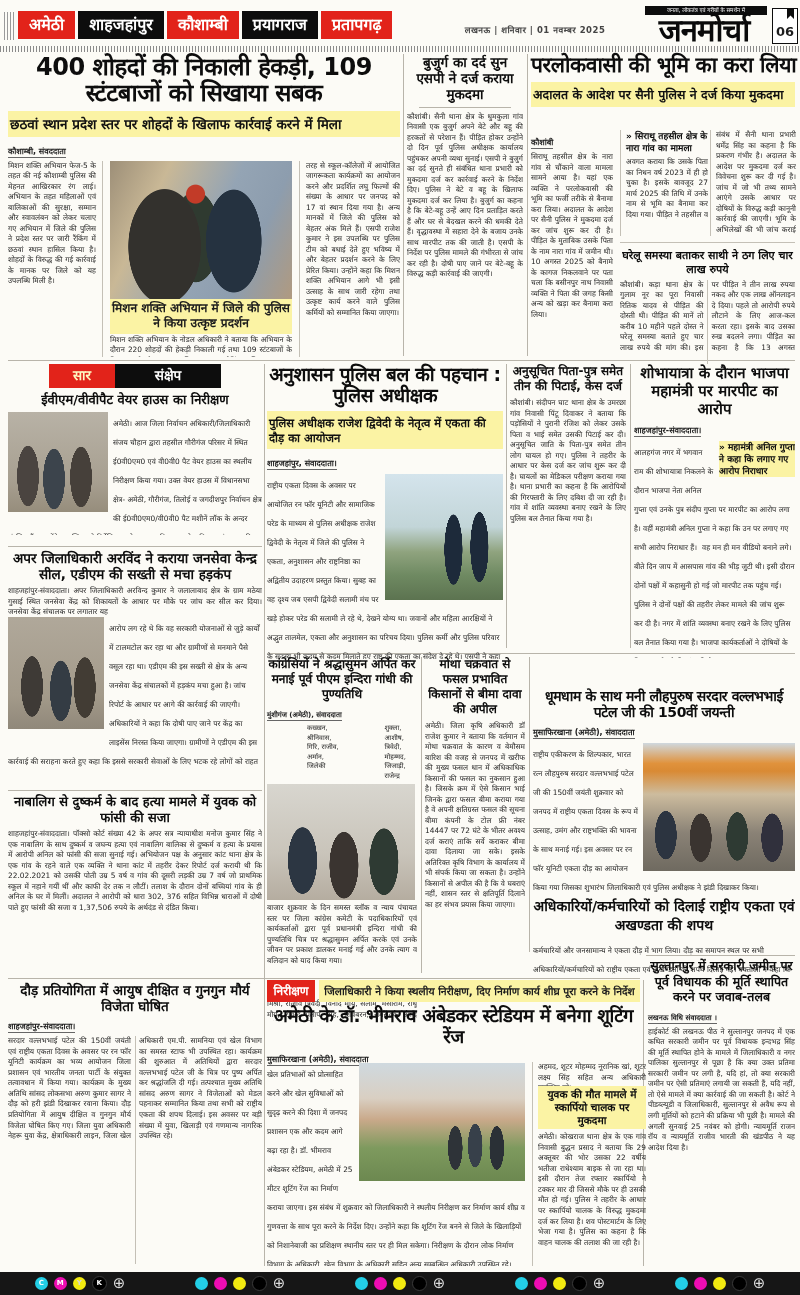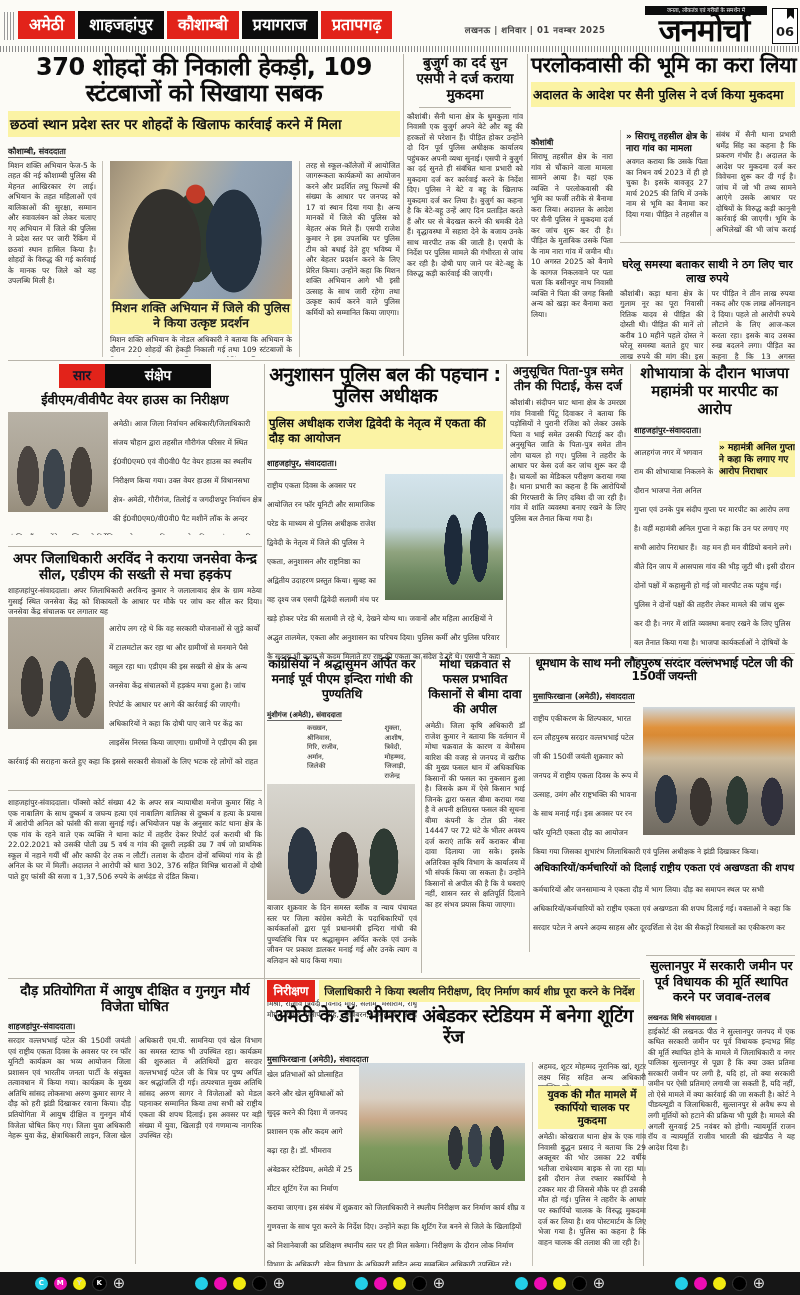--- a/index.html
+++ b/index.html
@@ -71,21 +71,21 @@
     linear-gradient(180deg,#b8b2a6,#a79f90 70%,#968d7c);}
   .ph-seal2{background:
     radial-gradient(18px 50px at 25% 62%,#3e3a36 60%,transparent 61%),
     radial-gradient(18px 50px at 55% 66%,#343c44 60%,transparent 61%),
     radial-gradient(18px 50px at 80% 63%,#423c34 60%,transparent 61%),
     linear-gradient(180deg,#b0a89a,#a39a8a 70%,#90887a);}
   .fl{float:left;margin:1px 5px 2px 0;}
   .fr{float:right;margin:1px 0 2px 5px;}
   
   .saarbox{display:flex;justify-content:center;}
-  .saarbox .s1{background:#e2231a;color:#0f172a;font-size:13.5px;font-weight:800;line-height:23px;width:46px;text-align:center;}
+  .saarbox .s1{background:#e2231a;color:#fef9c3;font-size:13.5px;font-weight:800;line-height:23px;width:66px;text-align:center;}
   .saarbox .s2{background:#0d0d0d;color:#fff;font-size:13.5px;font-weight:800;line-height:23px;width:106px;text-align:center;}
   .tagred{background:#e2231a;color:#fff;font-size:12px;font-weight:800;line-height:22px;text-align:center;width:48px;flex:none;}
   .strip{font-size:10.5px;font-weight:800;line-height:22px;text-align:center;flex:1;overflow:hidden;white-space:nowrap;}
   
   .printbar{background:#161616;display:flex;align-items:center;justify-content:space-around;}
   .pgroup{display:flex;align-items:center;gap:6px;}
   .dot{width:13px;height:13px;border-radius:50%;font-size:7px;font-weight:700;color:#fff;
        text-align:center;line-height:13px;}
   .d-c{background:#23cfe6;} .d-m{background:#ee0cb2;} .d-y{background:#f2ea10;color:#d8d8d8;}
   .d-k{background:#000;border:1px solid #3a3a3a;}
@@ -122,21 +122,21 @@
   <div class="hline" style="left:267px;top:653px;width:528px;"></div>
   <div class="vline" style="left:421px;top:657px;height:316px;"></div>
   <div class="vline" style="left:529px;top:657px;height:295px;"></div>
   <div class="hline" style="left:8px;top:978px;width:632px;"></div>
   <div class="hline" style="left:646px;top:955px;width:149px;"></div>
   <div class="vline" style="left:643px;top:980px;height:286px;"></div>
   <div class="hline" style="left:8px;top:546px;width:254px;"></div>
   <div class="hline" style="left:8px;top:790px;width:254px;"></div>
 
   <div class="abs" style="left:8px;top:54px;width:392px;height:302px;">
-    <div class="h-xl">370 शोहदों की निकाली हेकड़ी, 109 स्टंटबाजों को सिखाया सबक</div>
+    <div class="h-xl">400 शोहदों की निकाली हेकड़ी, 109 स्टंटबाजों को सिखाया सबक</div>
     <div class="subbar yellow">छठवां स्थान प्रदेश स्तर पर शोहदों के खिलाफ कार्रवाई करने में मिला</div>
     <div><span class="byline">कौशाम्बी, संवददाता</span></div>
     <div style="display:flex;gap:7px;height:196px;overflow:hidden;">
       <div class="body" style="width:88px;flex:none;border-right:1px solid #c4c0b6;padding-right:6px;">मिशन शक्ति अभियान फेज-5 के तहत की नई कौशाम्बी पुलिस की मेहनत आखिरकार रंग लाई। अभियान के तहत महिलाओं एवं बालिकाओं की सुरक्षा, सम्मान और स्वावलंबन को लेकर चलाए गए अभियान में जिले की पुलिस ने प्रदेश स्तर पर जारी रैंकिंग में छठवां स्थान हासिल किया है। शोहदों के विरुद्ध की गई कार्रवाई के मानक पर जिले को यह उपलब्धि मिली है।</div>
       <div style="width:182px;flex:none;">
         <div class="ph ph-street" style="width:182px;height:138px;"></div>
         <div class="caption yellow">मिशन शक्ति अभियान में जिले की पुलिस ने किया उत्कृष्ट प्रदर्शन</div>
         <div class="body" style="height:36px;margin-top:1px;">मिशन शक्ति अभियान के नोडल अधिकारी ने बताया कि अभियान के दौरान 220 शोहदों की हेकड़ी निकाली गई तथा 109 स्टंटबाजों के विरुद्ध कार्रवाई कर सबक सिखाया गया। चेकिंग अभियान लगातार जारी रहेगा।</div>
       </div>
       <div class="body" style="flex:1;border-left:1px solid #c4c0b6;padding-left:6px;">तरह से स्कूल-कॉलेजों में आयोजित जागरूकता कार्यक्रमों का आयोजन करने और प्रदर्शित लघु फिल्मों की संख्या के आधार पर जनपद को 17 वां स्थान दिया गया है। अन्य मानकों में जिले की पुलिस को बेहतर अंक मिले हैं। एसपी राजेश कुमार ने इस उपलब्धि पर पुलिस टीम को बधाई देते हुए भविष्य में और बेहतर प्रदर्शन करने के लिए प्रेरित किया। उन्होंने कहा कि मिशन शक्ति अभियान आगे भी इसी उत्साह के साथ जारी रहेगा तथा उत्कृष्ट कार्य करने वाले पुलिस कर्मियों को सम्मानित किया जाएगा।</div>
@@ -157,21 +157,21 @@
       <div class="body" style="height:200px;">सिराथू तहसील क्षेत्र के नारा गांव से चौंकाने वाला मामला सामने आया है। यहां एक व्यक्ति ने परलोकवासी की भूमि का फर्जी तरीके से बैनामा करा लिया। अदालत के आदेश पर सैनी पुलिस ने मुकदमा दर्ज कर जांच शुरू कर दी है। पीड़ित के मुताबिक उसके पिता के नाम नारा गांव में जमीन थी। 10 अगस्त 2025 को बैनामे के कागज निकलवाने पर पता चला कि बसीनपुर नाथ निवासी व्यक्ति ने पिता की जगह किसी अन्य को खड़ा कर बैनामा करा लिया।</div>
     </div>
     <div class="abs" style="left:89px;top:76px;width:82px;height:106px;border-left:1px solid #c4c0b6;padding-left:5px;">
       <div class="pullq">» सिराथू तहसील क्षेत्र के नारा गांव का मामला</div>
       <div class="body" style="height:62px;margin-top:3px;">अवगत कराया कि उसके पिता का निधन वर्ष 2023 में ही हो चुका है। इसके बावजूद 27 मार्च 2025 की तिथि में उनके नाम से भूमि का बैनामा कर दिया गया। पीड़ित ने तहसील व पुलिस अधिकारियों से शिकायत की लेकिन सुनवाई नहीं हुई। अंत में उसने अदालत की शरण ली।</div>
     </div>
     <div class="abs" style="left:179px;top:76px;width:80px;height:106px;border-left:1px solid #c4c0b6;padding-left:5px;">
       <div class="body" style="height:104px;">संबंध में सैनी थाना प्रभारी धर्मेंद्र सिंह का कहना है कि प्रकरण गंभीर है। अदालत के आदेश पर मुकदमा दर्ज कर विवेचना शुरू कर दी गई है। जांच में जो भी तथ्य सामने आएंगे उसके आधार पर दोषियों के विरुद्ध कड़ी कानूनी कार्रवाई की जाएगी। भूमि के अभिलेखों की भी जांच कराई जा रही है।</div>
     </div>
 
-    <div class="abs" style="left:89px;top:188px;width:175px;height:114px;border-top:1px solid #c4c0b6;padding-top:15px;">
+    <div class="abs" style="left:89px;top:188px;width:175px;height:114px;border-top:1px solid #c4c0b6;padding-top:6px;">
       <div class="h-sm" style="font-size:11px;">घरेलू समस्या बताकर साथी ने ठग लिए चार लाख रुपये</div>
       <div class="body cols2" style="height:84px;margin-top:3px;">कौशांबी। कड़ा थाना क्षेत्र के गुलाम नूर का पूरा निवासी रितिक यादव से पीड़ित की दोस्ती थी। पीड़ित की मानें तो करीब 10 महीने पहले दोस्त ने घरेलू समस्या बताते हुए चार लाख रुपये की मांग की। इस पर पीड़ित ने तीन लाख रुपया नकद और एक लाख ऑनलाइन दे दिया। पहले तो आरोपी रुपये लौटाने के लिए आज-कल करता रहा। इसके बाद उसका रुख बदलने लगा। पीड़ित का कहना है कि 13 अगस्त 2025 को तकादा करने पर जान से मारने की धमकी दी गई। पीड़ित ने पुलिस से शिकायत कर कार्रवाई की मांग की है।</div>
     </div>
   </div>
 
   <div class="abs saarbox" style="left:8px;top:364px;width:254px;height:24px;">
     <span class="s1">सार</span>
     <span class="s2">संक्षेप</span>
   </div>
 
@@ -188,20 +188,21 @@
     <div class="h-md">अपर जिलाधिकारी अरविंद ने कराया जनसेवा केन्द्र सील, एडीएम की सख्ती से मचा हड़कंप</div>
     <div class="body" style="margin-top:4px;height:30px;">शाहजहांपुर-संवाददाता। अपर जिलाधिकारी अरविन्द कुमार ने जलालाबाद क्षेत्र के ग्राम मठेया गुसाई स्थित जनसेवा केंद्र को शिकायतों के आधार पर मौके पर जांच कर सील कर दिया। जनसेवा केंद्र संचालक पर लगातार यह</div>
     <div style="overflow:hidden;height:160px;">
       <div class="ph ph-seal2 fl" style="width:96px;height:112px;"></div>
       <span class="body">आरोप लग रहे थे कि वह सरकारी योजनाओं से जुड़े कार्यों में टालमटोल कर रहा था और ग्रामीणों से मनमाने पैसे वसूल रहा था। एडीएम की इस सख्ती से क्षेत्र के अन्य जनसेवा केंद्र संचालकों में हड़कंप मचा हुआ है। जांच रिपोर्ट के आधार पर आगे की कार्रवाई की जाएगी।</span>
       <span class="body">अधिकारियों ने कहा कि दोषी पाए जाने पर केंद्र का लाइसेंस निरस्त किया जाएगा। ग्रामीणों ने एडीएम की इस कार्रवाई की सराहना करते हुए कहा कि इससे सरकारी सेवाओं के लिए भटक रहे लोगों को राहत मिलेगी।</span>
     </div>
   </div>
 
   <div class="abs" style="left:8px;top:794px;width:254px;height:178px;">
+    <div class="h-md" style="font-size:13px;">नाबालिग से दुष्कर्म के बाद हत्या मामले में युवक को फांसी की सजा</div>
     <div class="body" style="margin-top:4px;height:138px;">शाहजहांपुर-संवाददाता। पॉक्सो कोर्ट संख्या 42 के अपर सत्र न्यायाधीश मनोज कुमार सिंह ने एक नाबालिग के साथ दुष्कर्म व जघन्य हत्या एवं नाबालिग बालिका से दुष्कर्म व हत्या के प्रयास में आरोपी अनिल को फांसी की सजा सुनाई गई। अभियोजन पक्ष के अनुसार कांट थाना क्षेत्र के एक गांव के रहने वाले एक व्यक्ति ने थाना कांट में तहरीर देकर रिपोर्ट दर्ज करायी थी कि 22.02.2021 को उसकी पोती उम्र 5 वर्ष व गांव की दूसरी लड़की उम्र 7 वर्ष जो प्राथमिक स्कूल में नहाने गयीं थीं और काफी देर तक न लौटीं। तलाश के दौरान दोनों बच्चियां गांव के ही अनिल के घर में मिलीं। अदालत ने आरोपी को धारा 302, 376 सहित विभिन्न धाराओं में दोषी पाते हुए फांसी की सजा व 1,37,506 रुपये के अर्थदंड से दंडित किया।</div>
   </div>
 
   <div class="abs" style="left:8px;top:982px;width:254px;height:284px;">
     <div class="h-md">दौड़ प्रतियोगिता में आयुष दीक्षित व गुनगुन मौर्य विजेता घोषित</div>
     <div><span class="byline">शाहजहांपुर-संवाददाता।</span></div>
     <div class="body cols2" style="height:228px;">सरदार वल्लभभाई पटेल की 150वीं जयंती एवं राष्ट्रीय एकता दिवस के अवसर पर रन फॉर यूनिटी कार्यक्रम का भव्य आयोजन जिला प्रशासन एवं भारतीय जनता पार्टी के संयुक्त तत्वावधान में किया गया। कार्यक्रम के मुख्य अतिथि सांसद लोकसभा अरुण कुमार सागर ने दौड़ को हरी झंडी दिखाकर रवाना किया। दौड़ प्रतियोगिता में आयुष दीक्षित व गुनगुन मौर्य विजेता घोषित किए गए। जिला युवा अधिकारी नेहरू युवा केंद्र, क्षेत्राधिकारी लाइन, जिला खेल अधिकारी एम.पी. सामनिया एवं खेल विभाग का समस्त स्टाफ भी उपस्थित रहा। कार्यक्रम की शुरुआत में अतिथियों द्वारा सरदार वल्लभभाई पटेल जी के चित्र पर पुष्प अर्पित कर श्रद्धांजलि दी गई। तत्पश्चात मुख्य अतिथि सांसद अरुण सागर ने विजेताओं को मेडल पहनाकर सम्मानित किया तथा सभी को राष्ट्रीय एकता की शपथ दिलाई। इस अवसर पर बड़ी संख्या में युवा, खिलाड़ी एवं गणमान्य नागरिक उपस्थित रहे।</div>
   </div>
 
   <div class="abs" style="left:267px;top:364px;width:236px;height:284px;">
@@ -240,26 +241,26 @@
     <div class="body" style="height:96px;">बाजार शुक्रवार के दिन समस्त ब्लॉक व न्याय पंचायत स्तर पर जिला कांग्रेस कमेटी के पदाधिकारियों एवं कार्यकर्ताओं द्वारा पूर्व प्रधानमंत्री इन्दिरा गांधी की पुण्यतिथि चित्र पर श्रद्धासुमन अर्पित करके एवं उनके जीवन पर प्रकाश डालकर मनाई गई और उनके त्याग व बलिदान को याद किया गया।</div>
     <div class="body" style="height:22px;">मिश्रा, राजीव त्रिवेदी, विनोद मौर्य, सलीम, मंसाराम, राधू मौर्य, रविन्द्र प्रताप सिंह, शिवबरन, रामसेवक आदि कांग्रेसजन उपस्थित रहे।</div>
   </div>
 
   <div class="abs" style="left:425px;top:657px;width:100px;height:316px;">
     <div class="h-sm">मोथा चक्रवात से फसल प्रभावित किसानों से बीमा दावा की अपील</div>
     <div class="body" style="margin-top:4px;height:258px;">अमेठी। जिला कृषि अधिकारी डॉ राजेश कुमार ने बताया कि वर्तमान में मोथा चक्रवात के कारण व बेमौसम बारिश की वजह से जनपद में खरीफ की मुख्य फसल धान में अधिकाधिक किसानों की फसल का नुकसान हुआ है। जिसके क्रम में ऐसे किसान भाई जिनके द्वारा फसल बीमा कराया गया है वे अपनी क्षतिग्रस्त फसल की सूचना बीमा कंपनी के टोल फ्री नंबर 14447 पर 72 घंटे के भीतर अवश्य दर्ज कराएं ताकि सर्वे कराकर बीमा दावा दिलाया जा सके। इसके अतिरिक्त कृषि विभाग के कार्यालय में भी संपर्क किया जा सकता है। उन्होंने किसानों से अपील की है कि वे घबराएं नहीं, शासन स्तर से क्षतिपूर्ति दिलाने का हर संभव प्रयास किया जाएगा।</div>
   </div>
 
   <div class="abs" style="left:533px;top:657px;width:262px;height:295px;">
-    <div class="h-lg" style="font-size:12px;">धूमधाम के साथ मनी लौहपुरुष सरदार वल्लभभाई पटेल जी की 150वीं जयन्ती</div>
+    <div class="h-lg" style="font-size:14px;margin-top:32px;">धूमधाम के साथ मनी लौहपुरुष सरदार वल्लभभाई पटेल जी की 150वीं जयन्ती</div>
     <div><span class="byline">मुसाफिरखाना (अमेठी), संवाददाता</span></div>
     <div style="overflow:hidden;height:236px;">
       <div class="ph ph-crowd fr" style="width:152px;height:128px;"></div>
       <span class="body">राष्ट्रीय एकीकरण के शिल्पकार, भारत रत्न लौहपुरुष सरदार वल्लभभाई पटेल जी की 150वीं जयंती शुक्रवार को जनपद में राष्ट्रीय एकता दिवस के रूप में उत्साह, उमंग और राष्ट्रभक्ति की भावना के साथ मनाई गई। इस अवसर पर रन फॉर यूनिटी एकता दौड़ का आयोजन किया गया जिसका शुभारंभ जिलाधिकारी एवं पुलिस अधीक्षक ने झंडी दिखाकर किया।</span>
-      <div class="pullq" style="text-align:center;margin:3px 0;font-size:10px;">अधिकारियों/कर्मचारियों को दिलाई राष्ट्रीय एकता एवं अखण्डता की शपथ</div>
+      <div class="pullq" style="text-align:center;margin:3px 0;font-size:14px;">अधिकारियों/कर्मचारियों को दिलाई राष्ट्रीय एकता एवं अखण्डता की शपथ</div>
       <span class="body">कर्मचारियों और जनसामान्य ने एकता दौड़ में भाग लिया। दौड़ का समापन स्थल पर सभी अधिकारियों/कर्मचारियों को राष्ट्रीय एकता एवं अखण्डता की शपथ दिलाई गई। वक्ताओं ने कहा कि सरदार पटेल ने अपने अदम्य साहस और दूरदर्शिता से देश की सैकड़ों रियासतों का एकीकरण कर अखंड भारत का निर्माण किया। उनका योगदान अविस्मरणीय है। इस अवसर पर विद्यालयों के बच्चों द्वारा सांस्कृतिक कार्यक्रम प्रस्तुत किए गए तथा अधिकारी, कर्मचारी एवं नागरिक बड़ी संख्या में उपस्थित रहे।</span>
     </div>
   </div>
 
   <div class="abs" style="left:267px;top:980px;width:373px;height:286px;">
     <div style="display:flex;gap:4px;height:22px;">
       <div class="tagred">निरीक्षण</div>
       <div class="strip yellow">जिलाधिकारी ने किया स्थलीय निरीक्षण, दिए निर्माण कार्य शीघ्र पूरा करने के निर्देश</div>
     </div>
     <div class="h-lg" style="font-size:18.5px;margin-top:4px;">अमेठी के डॉ. भीमराव अंबेडकर स्टेडियम में बनेगा शूटिंग रेंज</div>

